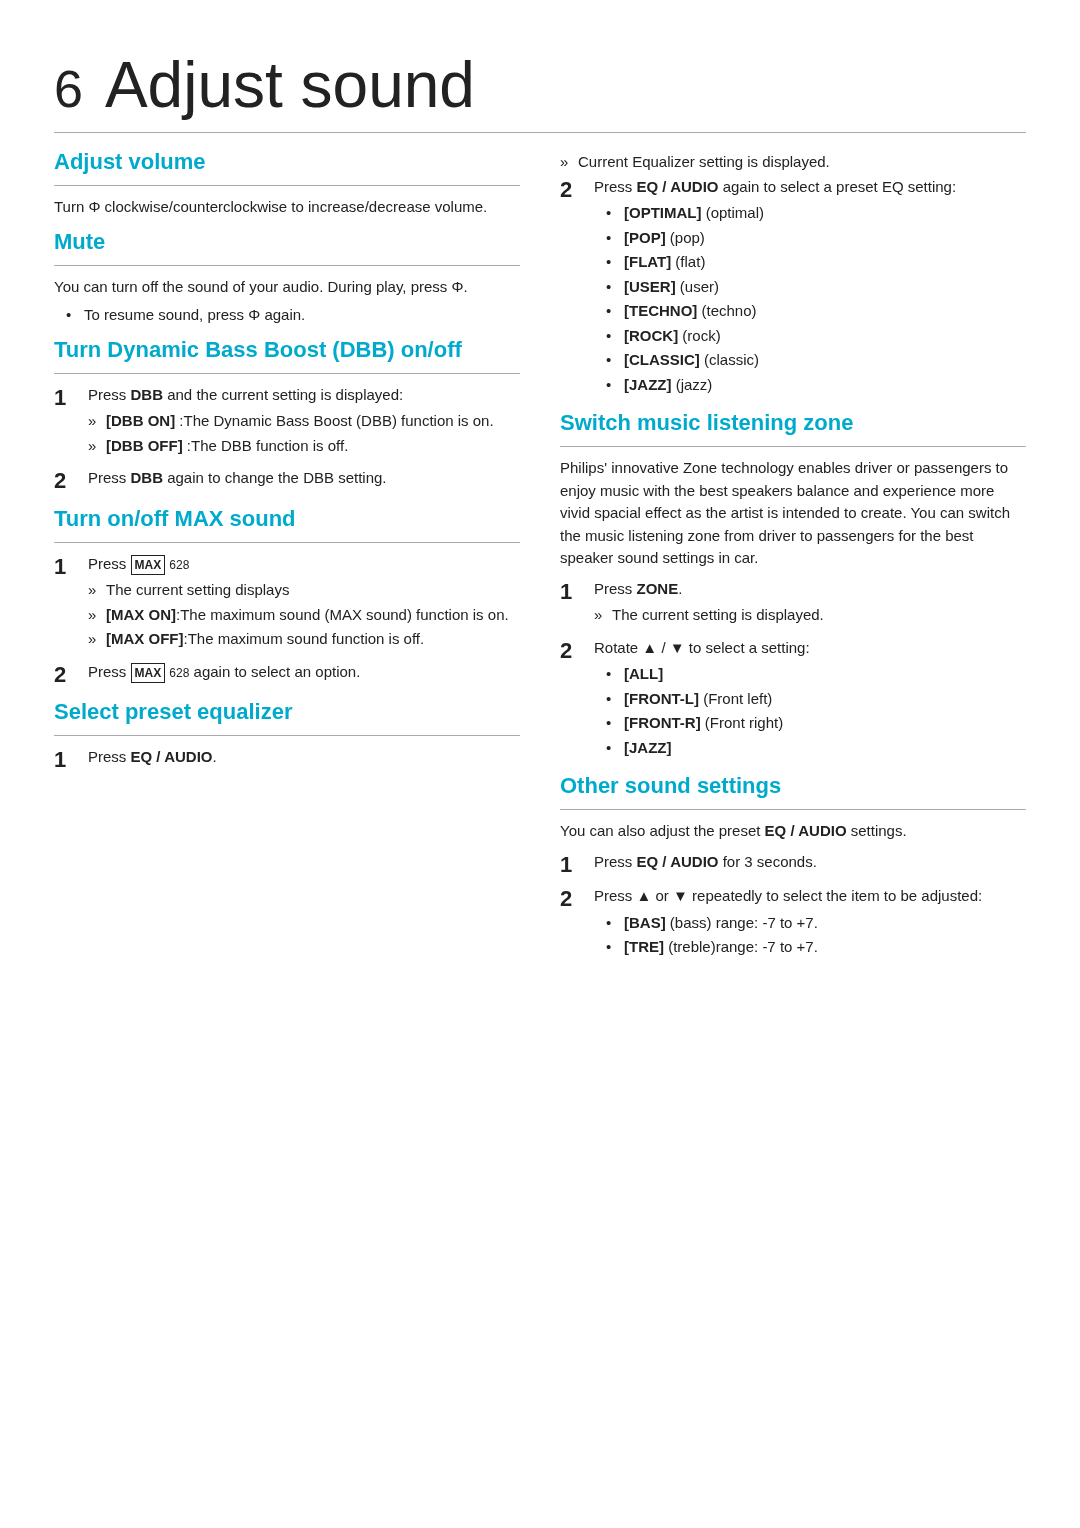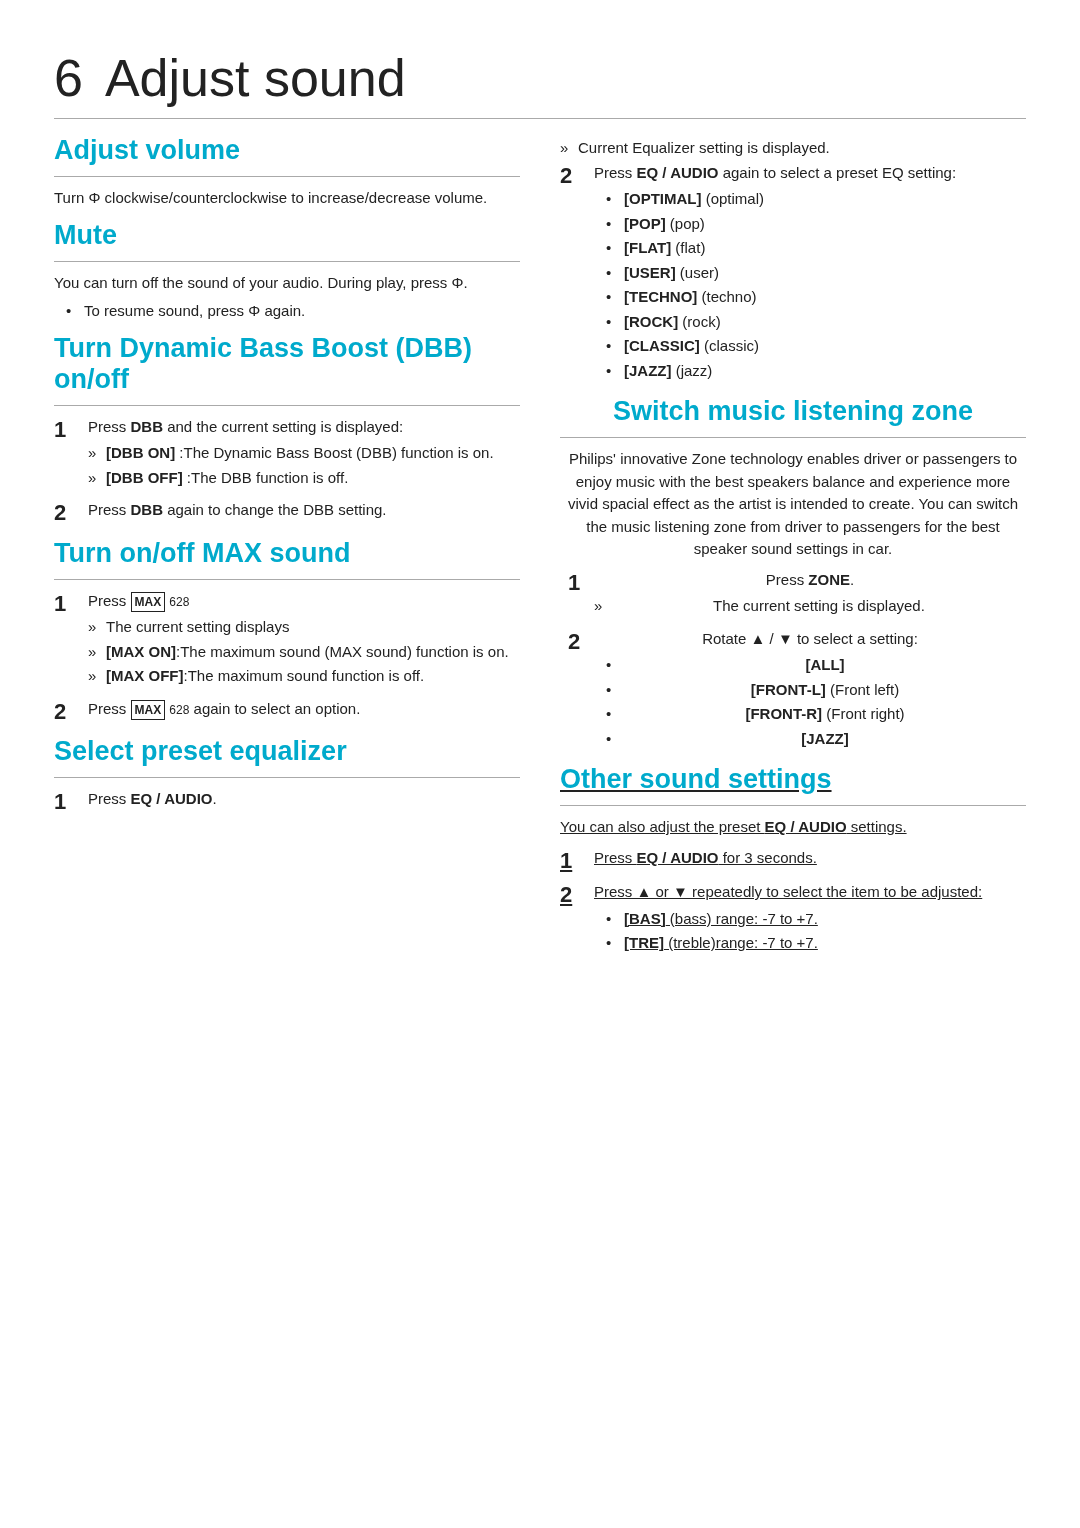--- a/index.html
+++ b/index.html
@@ -6,21 +6,21 @@
     body {
       background: #fff;
       font-family: Arial, Helvetica, sans-serif;
       font-size: 15px;
       color: #222;
       width: 1080px;
       min-height: 1528px;
       padding: 48px 54px 48px 54px;
     }
     .section-title {
-      font-size: 27px;
+      font-size: 22px;
       font-weight: bold;
       color: #00aacc;
       margin-bottom: 6px;
       margin-top: 2px;
     }
     .divider {
       border: none;
       border-top: 1.5px solid #aaa;
       margin: 10px 0 10px 0;
     }
@@ -71,21 +71,21 @@
     }
     strong { font-weight: bold; }
   </style>
 </head>
 <body>
 
 <div style="display:flex; flex-direction:column; width:100%; min-height:1528px;">
 
   <div style="display:flex; align-items:baseline; margin-bottom:10px;">
     <span style="font-size:52px; font-weight:300; margin-right:22px; color:#222;">6</span>
-    <span style="font-size:52px; font-weight:300; color:#222;">Adjust sound</span>
+    <span style="font-size:64px; font-weight:300; color:#222;">Adjust sound</span>
   </div>
 
   <hr style="border:none; border-top:1.5px solid #aaa; margin-bottom:14px;">
 
   <div style="display:grid; grid-template-columns:1fr 1fr; gap:0 40px; flex:1;">
 
     <div>
 
       <div class="section">
         <div class="section-title">Adjust volume</div>
@@ -183,21 +183,21 @@
                 <li><strong>[TECHNO]</strong> (techno)</li>
                 <li><strong>[ROCK]</strong> (rock)</li>
                 <li><strong>[CLASSIC]</strong> (classic)</li>
                 <li><strong>[JAZZ]</strong> (jazz)</li>
               </ul>
             </div>
           </li>
         </ol>
       </div>
 
-      <div class="section" style="margin-top:8px;text-align:center;">
+      <div class="section" style="margin-top:8px;">
         <div class="section-title">Switch music listening zone</div>
         <hr class="divider">
         <p>Philips' innovative Zone technology enables driver or passengers to enjoy music with the best speakers balance and experience more vivid spacial effect as the artist is intended to create. You can switch the music listening zone from driver to passengers for the best speaker sound settings in car.</p>
         <ol class="step-list" style="margin-top:8px;">
           <li>
             <span class="step-num">1</span>
             <div class="step-content">
               <span>Press <strong>ZONE</strong>.</span>
               <ul class="sub-list">
                 <li>The current setting is displayed.</li>
@@ -212,21 +212,21 @@
                 <li><strong>[ALL]</strong></li>
                 <li><strong>[FRONT-L]</strong> (Front left)</li>
                 <li><strong>[FRONT-R]</strong> (Front right)</li>
                 <li><strong>[JAZZ]</strong></li>
               </ul>
             </div>
           </li>
         </ol>
       </div>
 
-      <div class="section" style="margin-top:4px;text-decoration:underline;">
+      <div class="section" style="margin-top:4px;">
         <div class="section-title">Other sound settings</div>
         <hr class="divider">
         <p>You can also adjust the preset <strong>EQ / AUDIO</strong> settings.</p>
         <ol class="step-list" style="margin-top:8px;">
           <li>
             <span class="step-num">1</span>
             <div class="step-content">
               <span>Press <strong>EQ / AUDIO</strong> for 3 seconds.</span>
             </div>
           </li>

